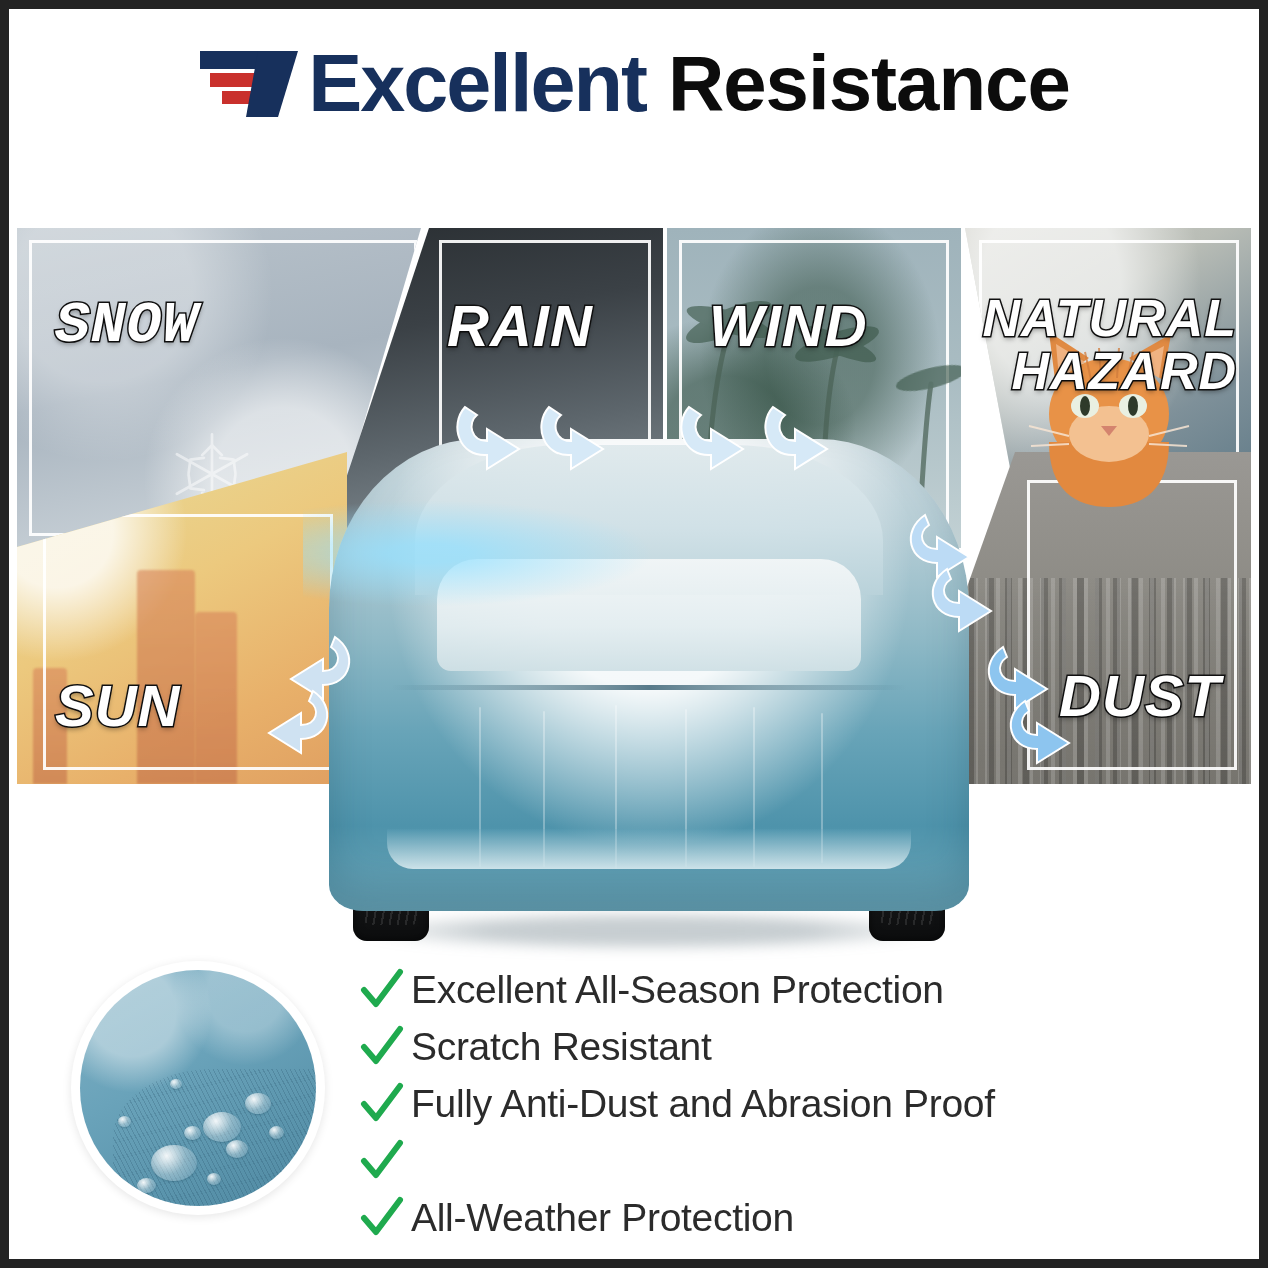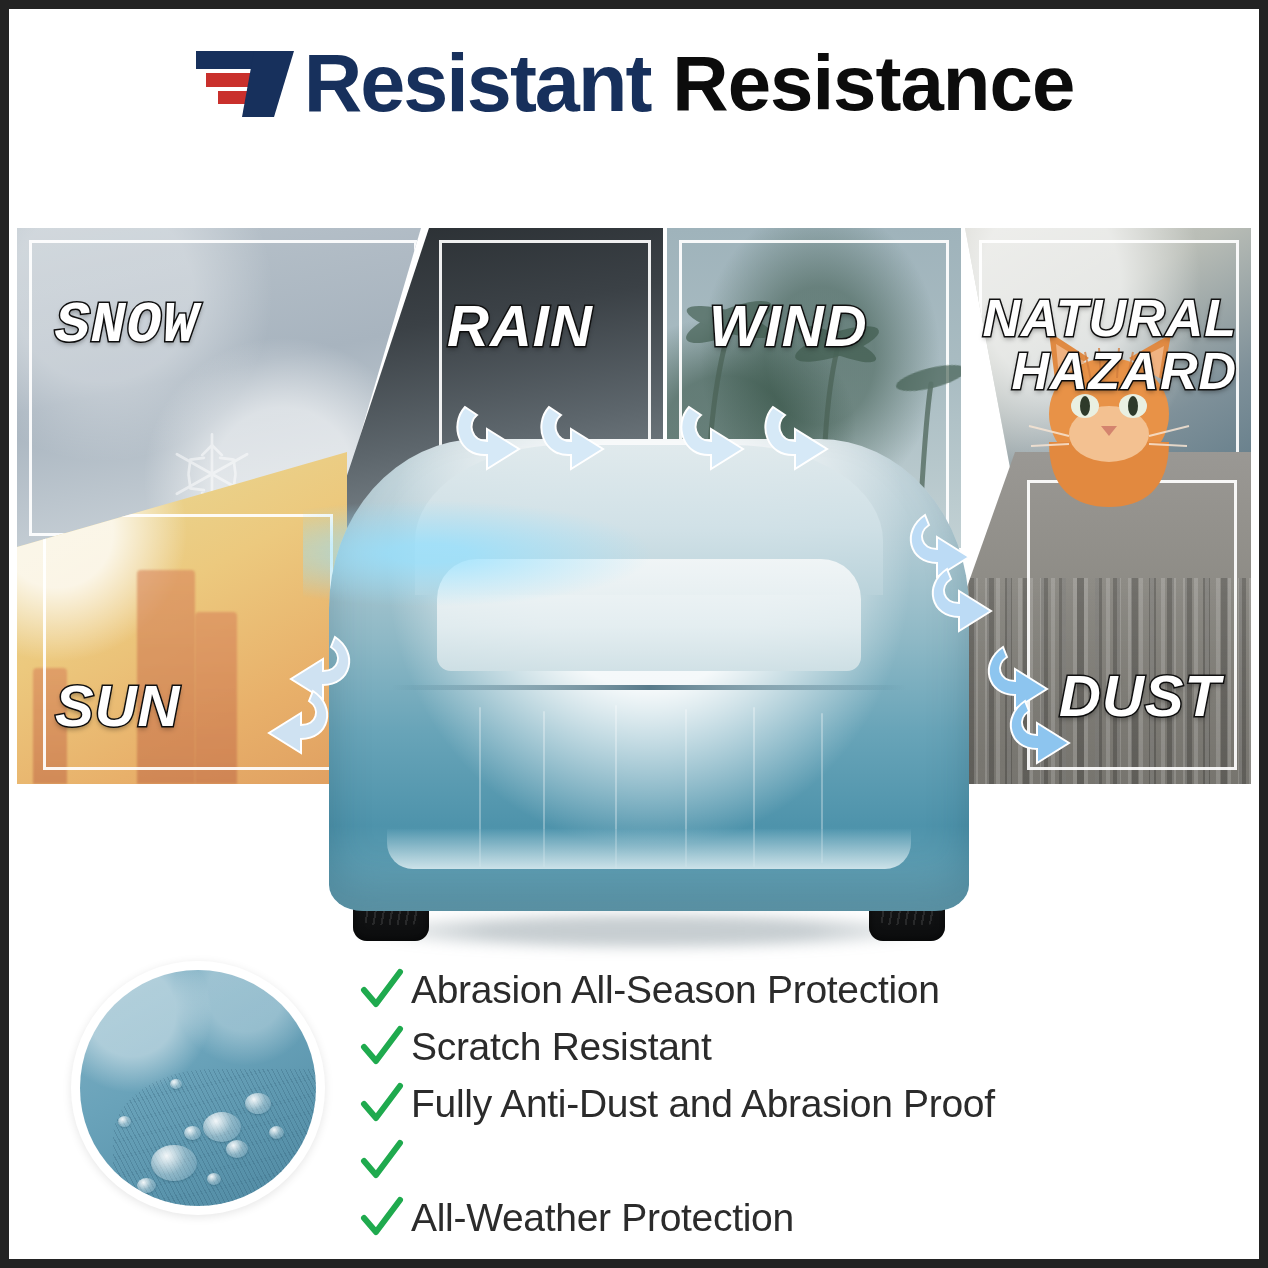--- a/index.html
+++ b/index.html
@@ -167,21 +167,21 @@
   <div class="header">
     <div class="brandrow">
 
       <svg class="logo-mark" viewBox="0 0 106 76">
         <polygon points="2,6 84,6 70,24 2,24" fill="#17305c"></polygon>
         <polygon points="12,28 78,28 68,42 12,42" fill="#c9302c"></polygon>
         <polygon points="24,46 72,46 64,59 24,59" fill="#c9302c"></polygon>
         <polygon points="60,6 100,6 80,72 48,72" fill="#17305c"></polygon>
       </svg>
 
-      <span class="brand-ic">Resistant</span>
+      <span class="brand-ic">Excellent</span>
       <span class="brand-prot">Resistance</span>
     </div>
 
   </div>
 
   <div class="collage">
 
     <div class="panel p-snow">
       <div class="pbg"></div>
       <div class="pframe" style="left:12px;top:12px;right:30px;bottom:12px;"></div>
@@ -342,21 +342,21 @@
   </div>
 
   <div class="features">
 
     <div class="frow">
       <span class="ckwrap">
         <svg width="46" height="46" viewBox="0 0 46 46">
           <path d="M5 23 L17 37 L41 5" fill="none" stroke="#1faa4e" stroke-width="6" stroke-linecap="round" stroke-linejoin="round"></path>
         </svg>
       </span>
-      <span class="ftext">Abrasion All-Season Protection</span>
+      <span class="ftext">Excellent All-Season Protection</span>
     </div>
 
     <div class="frow">
       <span class="ckwrap">
         <svg width="46" height="46" viewBox="0 0 46 46">
           <path d="M5 23 L17 37 L41 5" fill="none" stroke="#1faa4e" stroke-width="6" stroke-linecap="round" stroke-linejoin="round"></path>
         </svg>
       </span>
       <span class="ftext">Scratch Resistant</span>
     </div>

